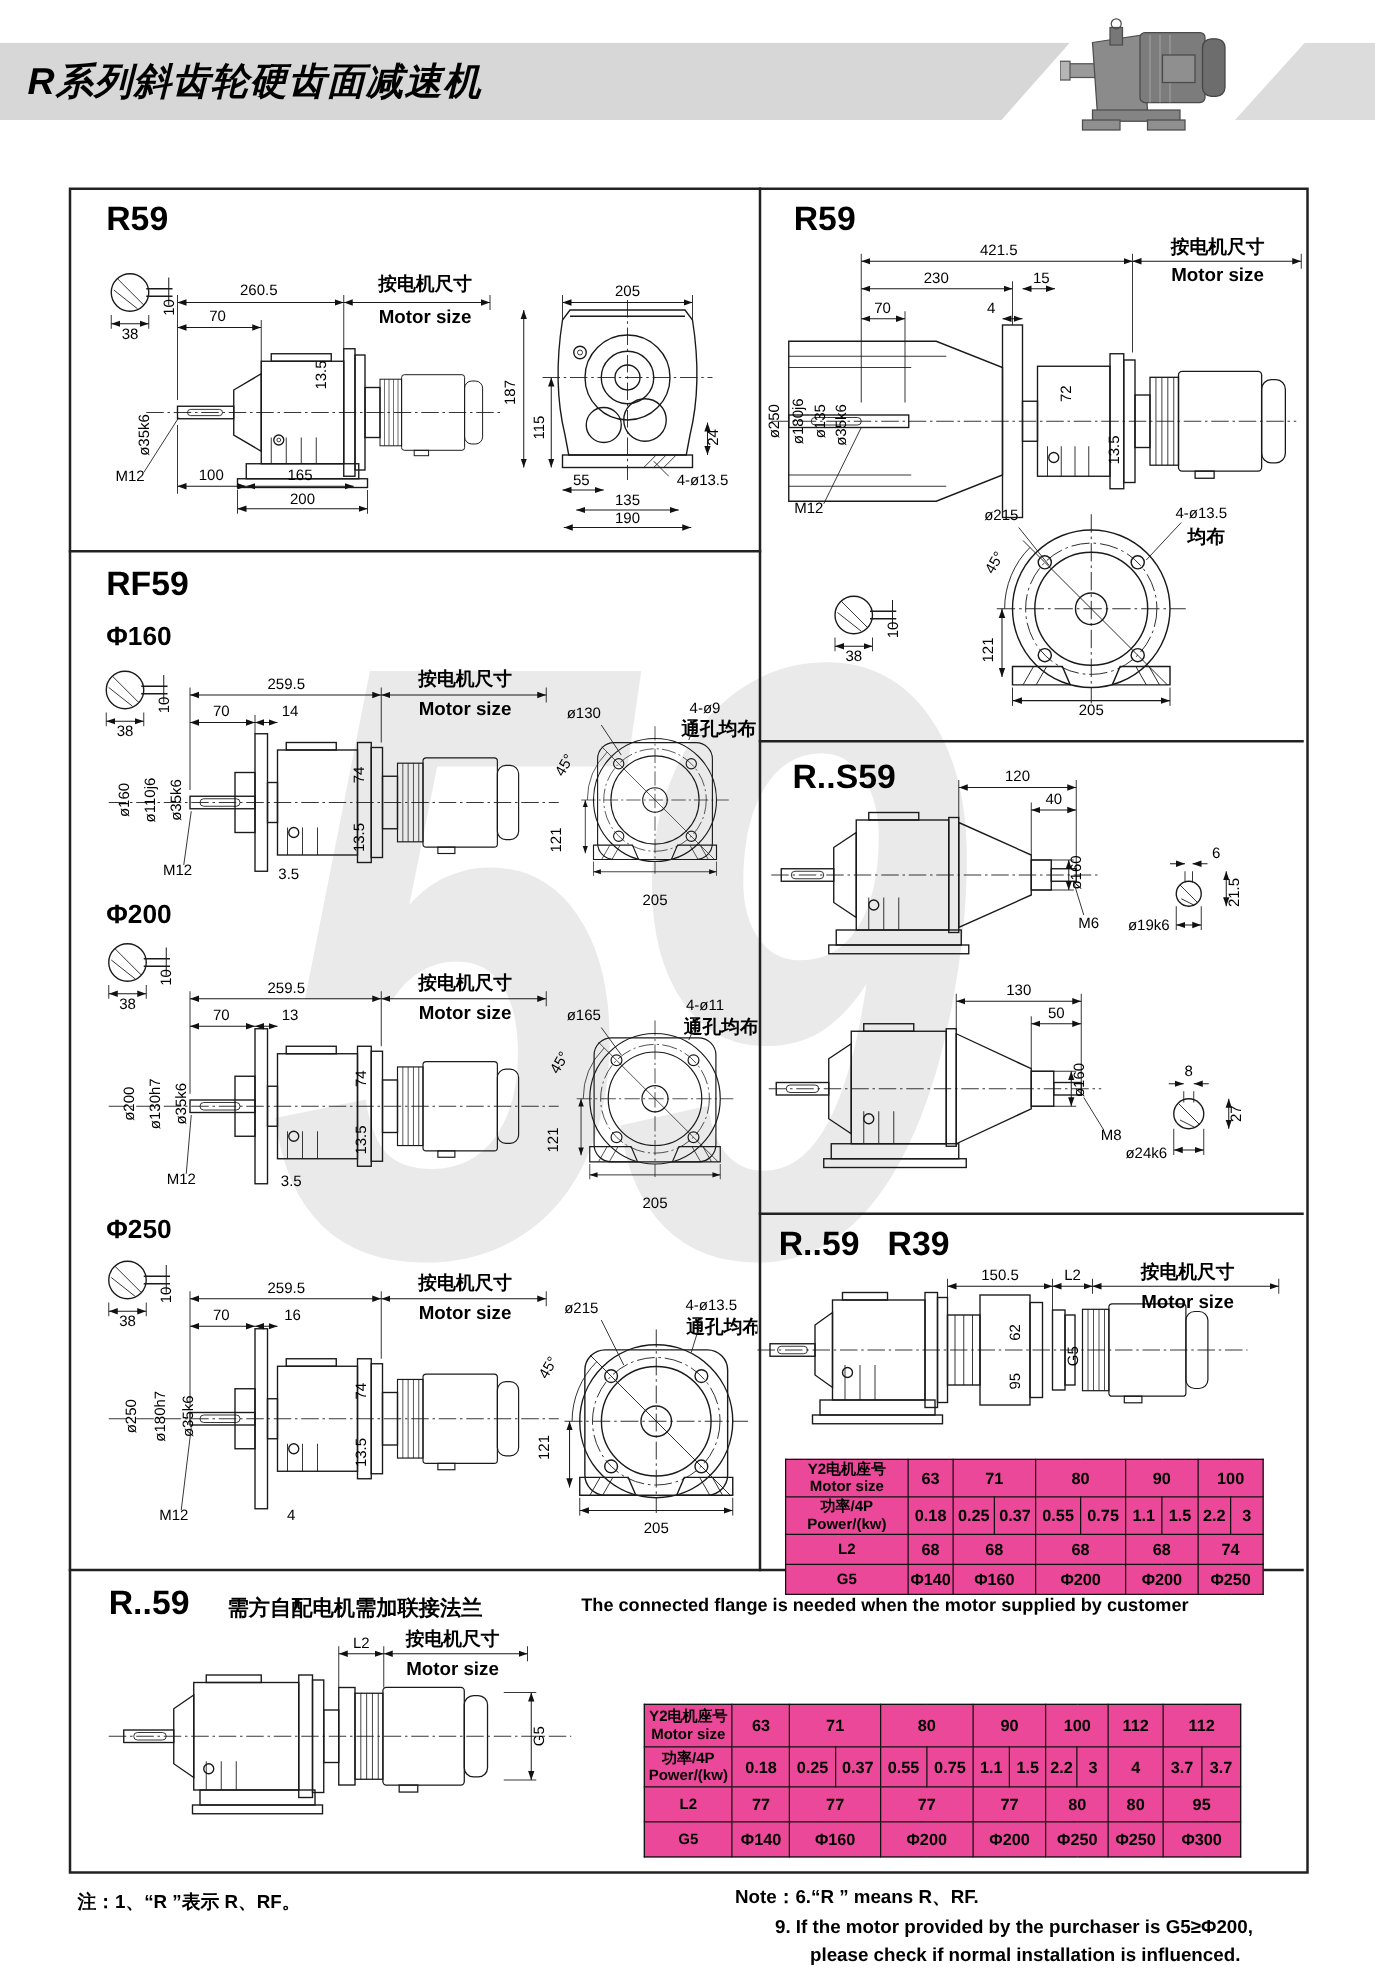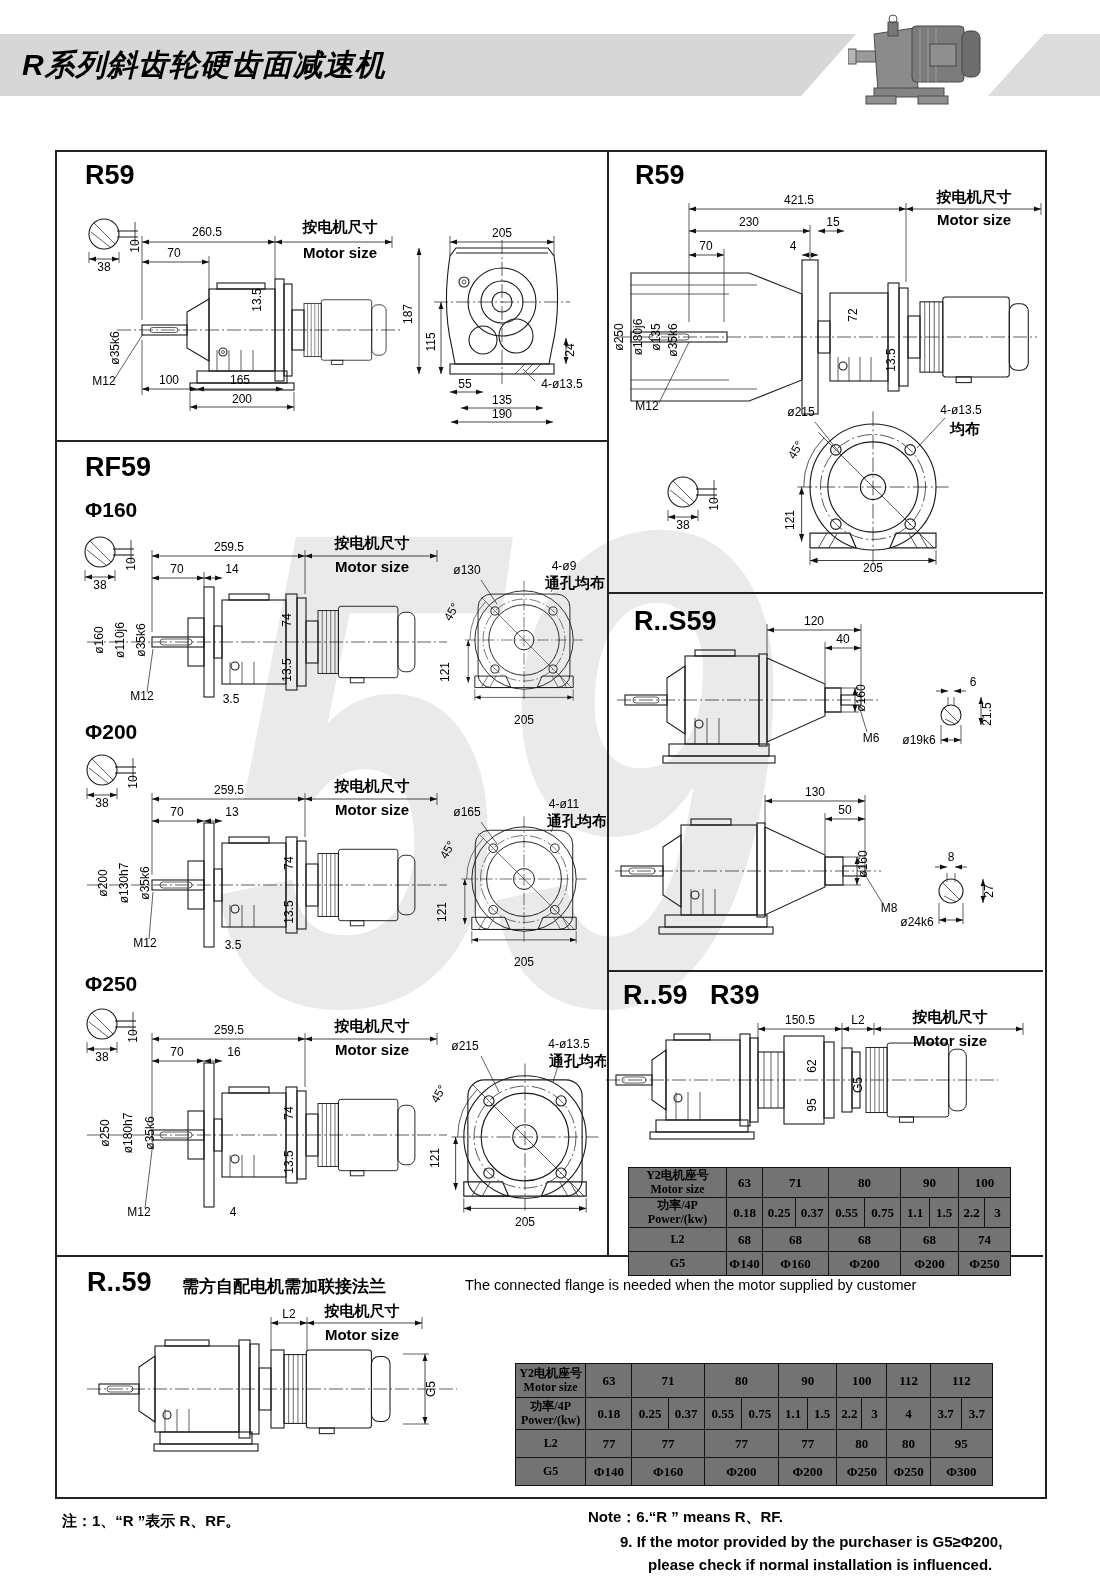--- a/index.html
+++ b/index.html
@@ -24,21 +24,21 @@
   .ptitle{position:absolute;font-size:27px;font-weight:bold;}
   .psub{position:absolute;font-size:21px;font-weight:bold;}
   svg{position:absolute;left:0;top:0;}
   .ln{fill:none;stroke:#1a1a1a;stroke-width:1.1px;}
   .lt{fill:none;stroke:#1a1a1a;stroke-width:0.7px;}
   .cl{fill:none;stroke:#1a1a1a;stroke-width:0.7px;stroke-dasharray:14 3 2 3;}
   .dl{fill:none;stroke:#1a1a1a;stroke-width:0.8px;}
   text.d{font-family:"Liberation Sans",sans-serif;font-size:12px;fill:#000;text-anchor:middle;}
   text.db{font-size:15px;font-weight:bold;}
   
-  table.spec{border-collapse:collapse;table-layout:fixed;background:#737373;font-family:Liberation Serif, serif;}
+  table.spec{border-collapse:collapse;table-layout:fixed;background:#ec4899;}
   table.spec td,table.spec th{border:1.4px solid #111;text-align:center;vertical-align:middle;
      font-weight:bold;font-size:13px;padding:0;}
   table.spec th{font-size:12px;line-height:1.15;}
   
   .note{position:absolute;font-size:15px;font-weight:bold;z-index:2;}
 </style>
 </head>
 <body>
 
 <div id="page">
@@ -630,21 +630,21 @@
         <td colspan="2">Φ200</td>
         <td colspan="2">Φ250</td>
       </tr>
     </tbody>
       </table>
   </div>
 
   <div class="panel" style="left:57px;top:1257px;width:986px;height:238px;">
     <div class="ptitle" style="left:30px;top:10px;">R..59</div>
     <div style="position:absolute;left:125px;top:18px;font-size:17px;font-weight:bold;">需方自配电机需加联接法兰</div>
-    <div style="position:absolute;left:408px;top:20px;font-size:14.5px;font-weight:normal;">The connected flange is needed when the motor supplied by customer</div>
+    <div style="position:absolute;left:408px;top:20px;font-size:14.5px;font-weight:bold;">The connected flange is needed when the motor supplied by customer</div>
     <svg width="440" height="198" style="top:40px;">
       <line class="cl" x1="30" y1="92" x2="400" y2="92"></line>
       <rect class="ln" x="42" y="87" width="40" height="10"></rect>
       <rect class="lt" x="50" y="89" width="26" height="6" rx="3"></rect>
       <polygon class="ln" points="82,70 98,59 98,125 82,114"></polygon>
       <rect class="ln" x="98" y="49" width="84" height="86"></rect>
       <rect class="ln" x="108" y="43" width="44" height="6"></rect>
       <line class="lt" x1="108" y1="112" x2="108" y2="135"></line>
       <line class="lt" x1="120" y1="112" x2="120" y2="135"></line>
       <line class="lt" x1="132" y1="112" x2="132" y2="135"></line>

